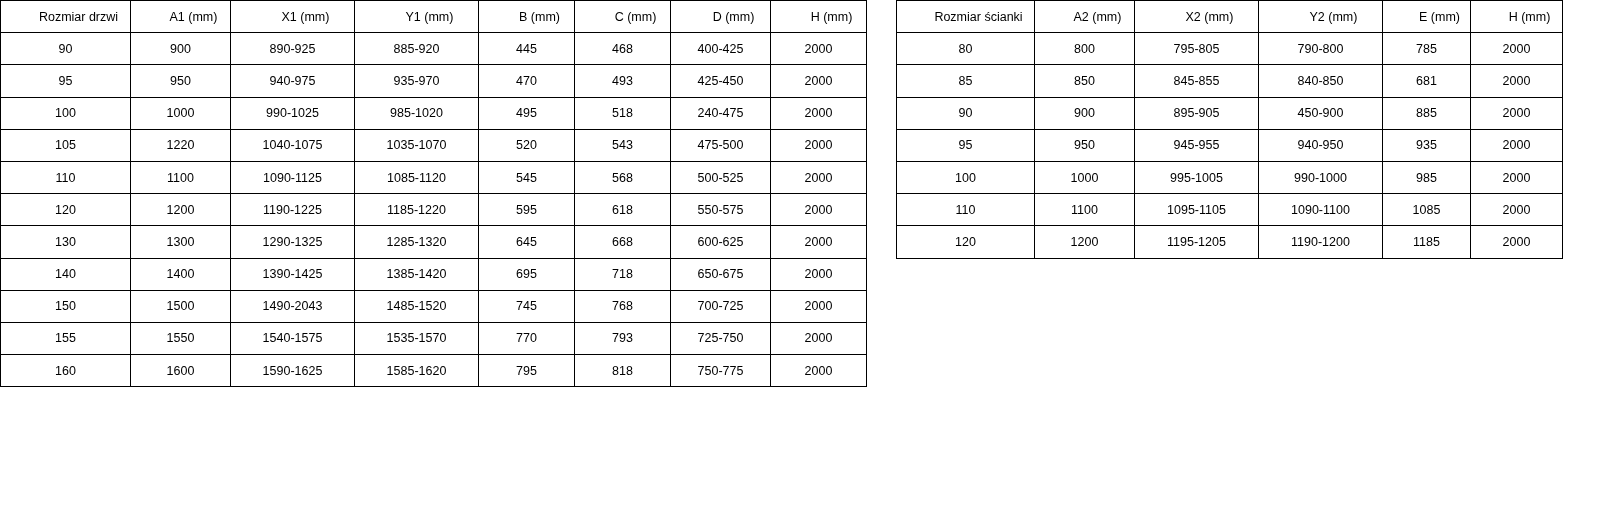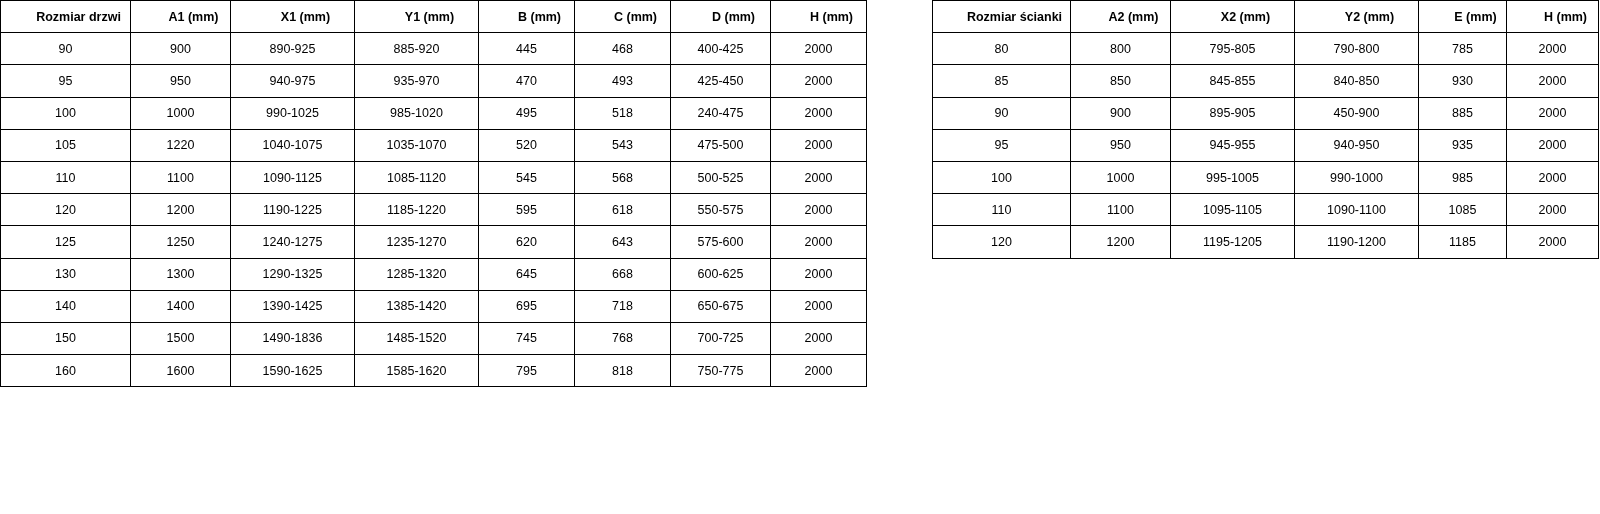--- a/index.html
+++ b/index.html
@@ -17,37 +17,37 @@
   .page {
     position: relative;
     width: 1600px;
     height: 514px;
   }
   .table-wrap {
     position: absolute;
     top: 0;
   }
   #doors-wrap { left: 0; }
-  #walls-wrap { left: 932px; }
+  #walls-wrap { left: 896px; }
 
   table.spec {
     border-collapse: collapse;
     table-layout: fixed;
   }
   table.spec td, table.spec th {
     border: 1px solid #000000;
     text-align: center;
     vertical-align: middle;
     font-size: 12.5px;
     height: 31.2px;
     padding: 0 2px;
     white-space: nowrap;
   }
   table.spec thead th {
-    font-weight: bold;
+    font-weight: normal;
     font-size: 12.5px;
     padding-left: 28px;
   }
   table.spec tbody td {
     font-weight: normal;
   }
 
   
   #doors-table col.c0 { width: 130px; }
   #doors-table col.c1 { width: 100px; }
@@ -150,30 +150,20 @@
           <td>120</td>
           <td>1200</td>
           <td>1190-1225</td>
           <td>1185-1220</td>
           <td>595</td>
           <td>618</td>
           <td>550-575</td>
           <td>2000</td>
         </tr>
         <tr>
-          <td>125</td>
-          <td>1250</td>
-          <td>1240-1275</td>
-          <td>1235-1270</td>
-          <td>620</td>
-          <td>643</td>
-          <td>575-600</td>
-          <td>2000</td>
-        </tr>
-        <tr>
           <td>130</td>
           <td>1300</td>
           <td>1290-1325</td>
           <td>1285-1320</td>
           <td>645</td>
           <td>668</td>
           <td>600-625</td>
           <td>2000</td>
         </tr>
         <tr>
@@ -182,25 +172,35 @@
           <td>1390-1425</td>
           <td>1385-1420</td>
           <td>695</td>
           <td>718</td>
           <td>650-675</td>
           <td>2000</td>
         </tr>
         <tr>
           <td>150</td>
           <td>1500</td>
-          <td>1490-1836</td>
+          <td>1490-2043</td>
           <td>1485-1520</td>
           <td>745</td>
           <td>768</td>
           <td>700-725</td>
+          <td>2000</td>
+        </tr>
+        <tr>
+          <td>155</td>
+          <td>1550</td>
+          <td>1540-1575</td>
+          <td>1535-1570</td>
+          <td>770</td>
+          <td>793</td>
+          <td>725-750</td>
           <td>2000</td>
         </tr>
         <tr>
           <td>160</td>
           <td>1600</td>
           <td>1590-1625</td>
           <td>1585-1620</td>
           <td>795</td>
           <td>818</td>
           <td>750-775</td>
@@ -237,21 +237,21 @@
           <td>795-805</td>
           <td>790-800</td>
           <td>785</td>
           <td>2000</td>
         </tr>
         <tr>
           <td>85</td>
           <td>850</td>
           <td>845-855</td>
           <td>840-850</td>
-          <td>930</td>
+          <td>681</td>
           <td>2000</td>
         </tr>
         <tr>
           <td>90</td>
           <td>900</td>
           <td>895-905</td>
           <td>450-900</td>
           <td>885</td>
           <td>2000</td>
         </tr>

